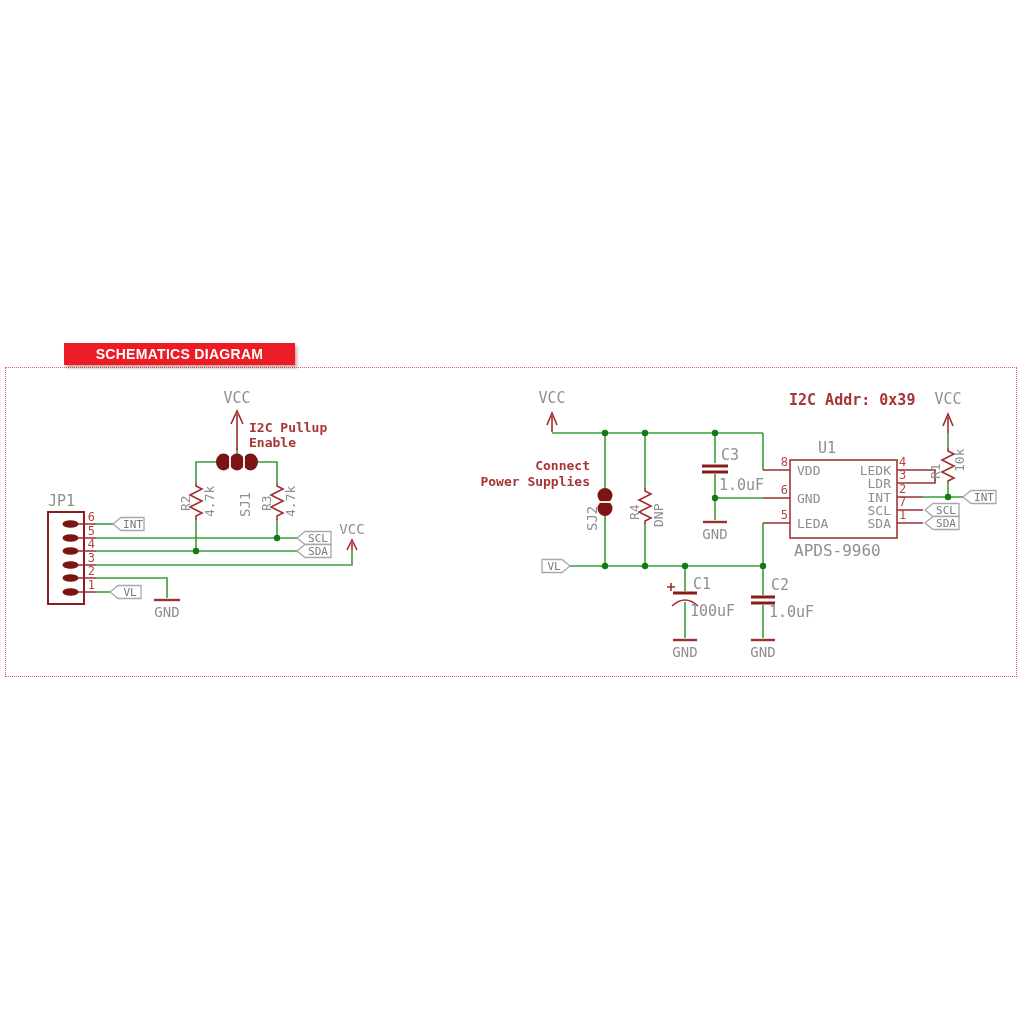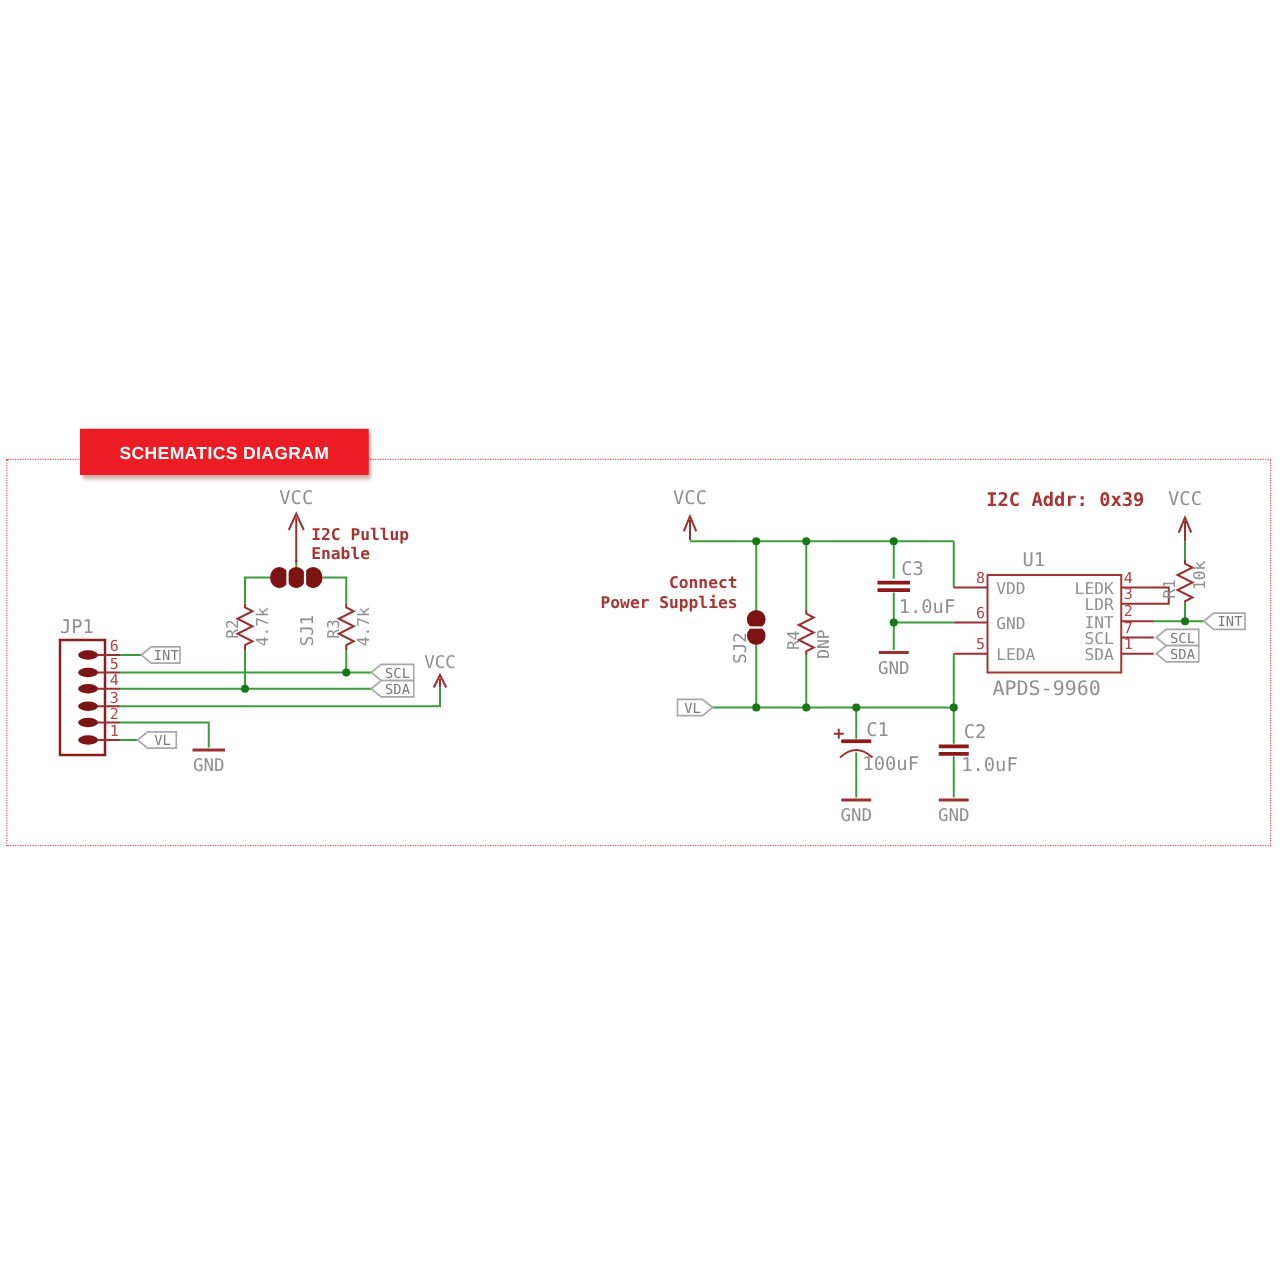--- a/index.html
+++ b/index.html
@@ -1,20 +1,20 @@
 <!DOCTYPE html>
 <html><head>
 <meta charset="utf-8">
 <style>
   html,body{margin:0;padding:0;background:#fff;}
   .canvas{position:relative;width:1024px;height:1024px;background:#ffffff;overflow:hidden;
           font-family:"Liberation Sans",sans-serif;}
   .frame{position:absolute;left:5px;top:367px;width:1012px;height:310px;
          border:1.5px dotted #e06060;box-sizing:border-box;}
-  .banner{position:absolute;left:64px;top:343px;width:231px;height:37px;
+  .banner{position:absolute;left:64px;top:343px;width:231px;height:22px;
           background:#ec1c24;display:flex;align-items:center;justify-content:center;
           box-shadow:2px 3px 3px rgba(110,0,0,.35);z-index:2;}
   .banner span{color:#ffffff;font-weight:bold;font-size:14px;letter-spacing:.3px;}
   svg{position:absolute;left:0;top:0;}
   .mono{font-family:"DejaVu Sans Mono","Liberation Mono",monospace;}
   .gt{fill:#8f8f8f;}
   .rt{fill:#a83434;font-weight:bold;}
   .s16{font-size:16px}.s15{font-size:15px}.s14{font-size:14px}.s13{font-size:13px}
   .pnum{fill:#b54444;font-size:12px;}
   .pname{fill:#8f8f8f;font-size:13px;}

